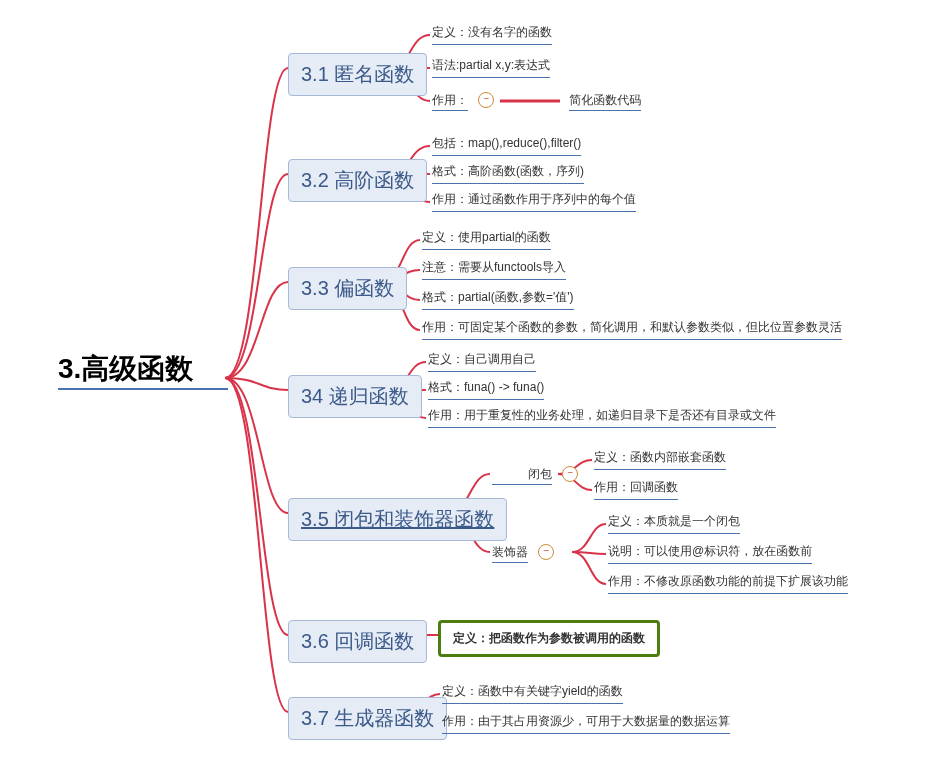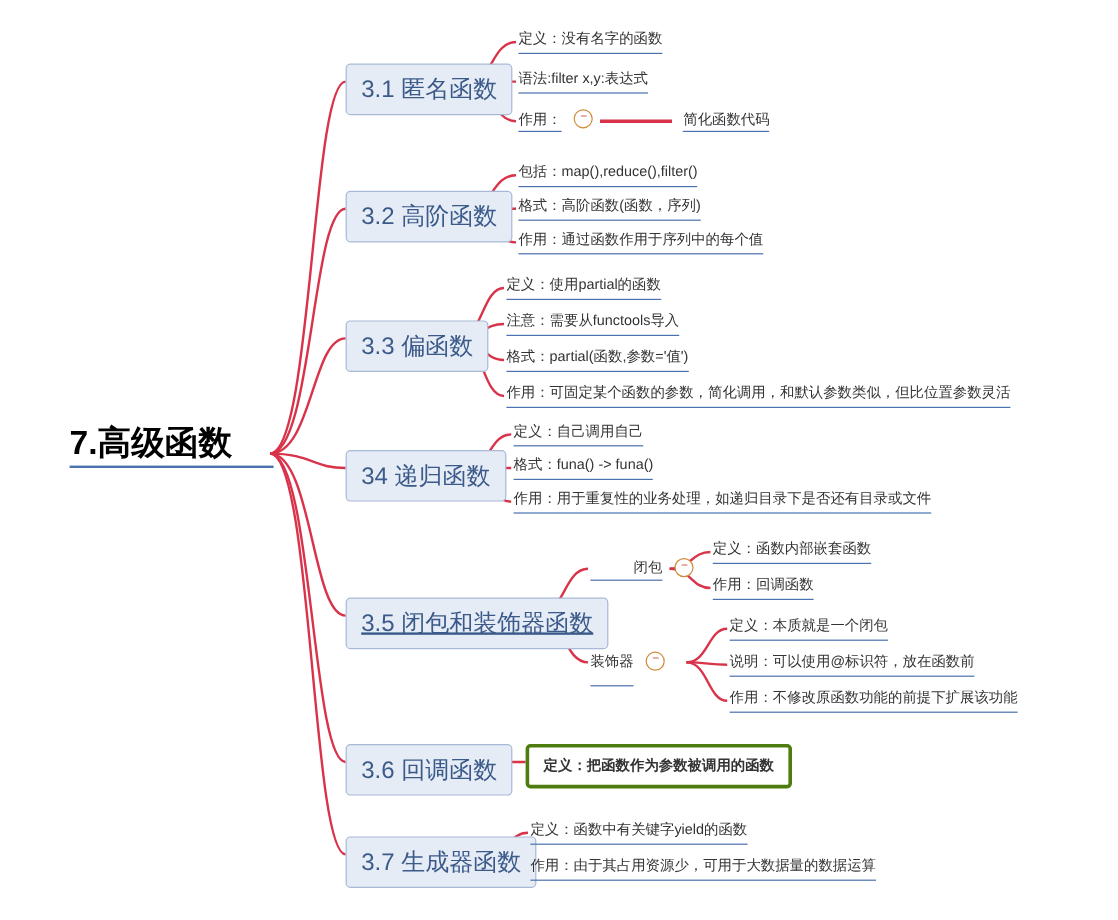--- a/index.html
+++ b/index.html
@@ -136,25 +136,25 @@
   <g stroke="#d9334a" stroke-width="2" fill="none">
     <path d="M392 635 C 415 635, 415 635, 438 635"></path>
   </g>
 
   <g stroke="#d9334a" stroke-width="2" fill="none">
     <path d="M406 712 C 424 712, 424 694, 440 694"></path>
     <path d="M406 712 C 424 712, 424 724, 440 724"></path>
   </g>
 </svg>
 
-<div class="root-title" style="left:58px; top:350px; width:170px;">7.高级函数</div>
+<div class="root-title" style="left:58px; top:350px; width:170px;">3.高级函数</div>
 
 <div class="l2-node" style="left:288px; top:53px;">3.1 匿名函数</div>
 <div class="leaf-line" style="left:432px; top:24px;">定义：没有名字的函数</div>
-<div class="leaf-line" style="left:432px; top:57px;">语法:filter x,y:表达式</div>
+<div class="leaf-line" style="left:432px; top:57px;">语法:partial x,y:表达式</div>
 <div style="position:absolute; left:432px; top:90px; white-space:nowrap;">
   <span style="font-size:12px;color:#333;border-bottom:1.5px solid #4a72b0;padding-bottom:3px;">作用：</span>
   <span class="collapse-badge">−</span>
   <span style="display:inline-block;width:60px;"></span>
   <span style="font-size:12px;color:#333;border-bottom:1.5px solid #4a72b0;padding-bottom:3px;">简化函数代码</span>
 </div>
 
 <div class="l2-node" style="left:288px; top:159px;">3.2 高阶函数</div>
 <div class="leaf-line" style="left:432px; top:135px;">包括：map(),reduce(),filter()</div>
 <div class="leaf-line" style="left:432px; top:163px;">格式：高阶函数(函数，序列)</div>
@@ -174,21 +174,21 @@
 <div class="l2-node" style="left:288px; top:498px;text-decoration:underline;">3.5 闭包和装饰器函数</div>
 
 <div style="position:absolute; left:492px; top:464px; white-space:nowrap;">
   <span class="l3-plain" style="position:static;border-bottom:1.5px solid #4a72b0;padding-bottom:3px;padding-left:36px;">闭包</span>
   <span class="collapse-badge">−</span>
 </div>
 <div class="leaf-line" style="left:594px; top:449px;">定义：函数内部嵌套函数</div>
 <div class="leaf-line" style="left:594px; top:479px;">作用：回调函数</div>
 
 <div style="position:absolute; left:492px; top:542px; white-space:nowrap;">
-  <span class="l3-plain" style="position:static;border-bottom:1.5px solid #4a72b0;padding-bottom:13px;text-align:center;">装饰器</span>
+  <span class="l3-plain" style="position:static;border-bottom:1.5px solid #4a72b0;padding-bottom:3px;text-align:center;">装饰器</span>
   <span class="collapse-badge">−</span>
 </div>
 <div class="leaf-line" style="left:608px; top:513px;">定义：本质就是一个闭包</div>
 <div class="leaf-line" style="left:608px; top:543px;">说明：可以使用@标识符，放在函数前</div>
 <div class="leaf-line" style="left:608px; top:573px;">作用：不修改原函数功能的前提下扩展该功能</div>
 
 <div class="l2-node" style="left:288px; top:620px;">3.6 回调函数</div>
 <div class="highlight-box" style="left:438px; top:620px;">定义：把函数作为参数被调用的函数</div>
 
 <div class="l2-node" style="left:288px; top:697px;">3.7 生成器函数</div>

